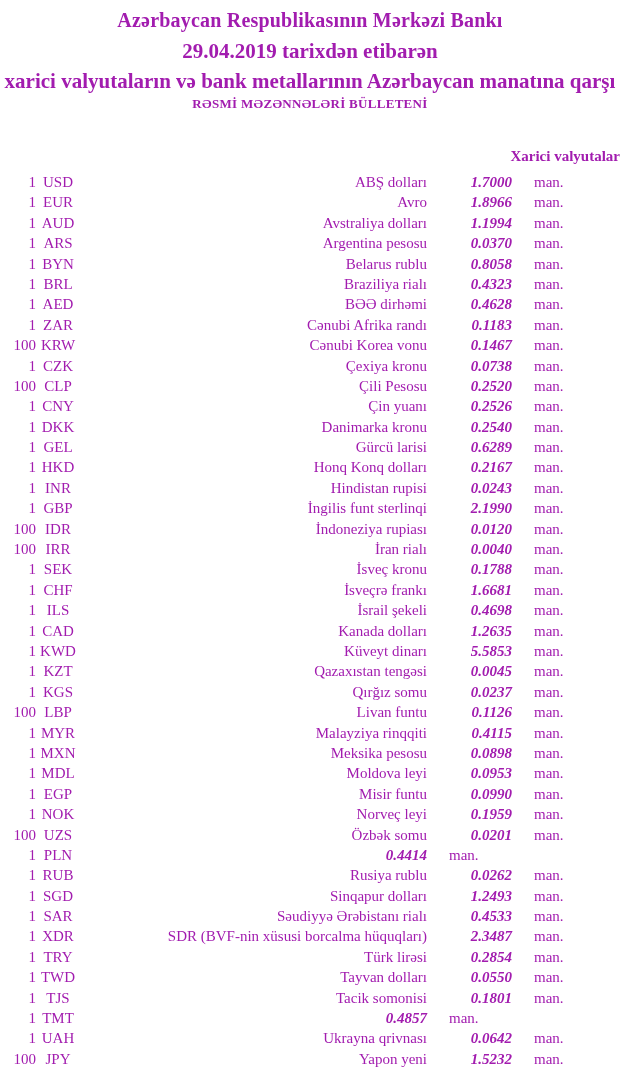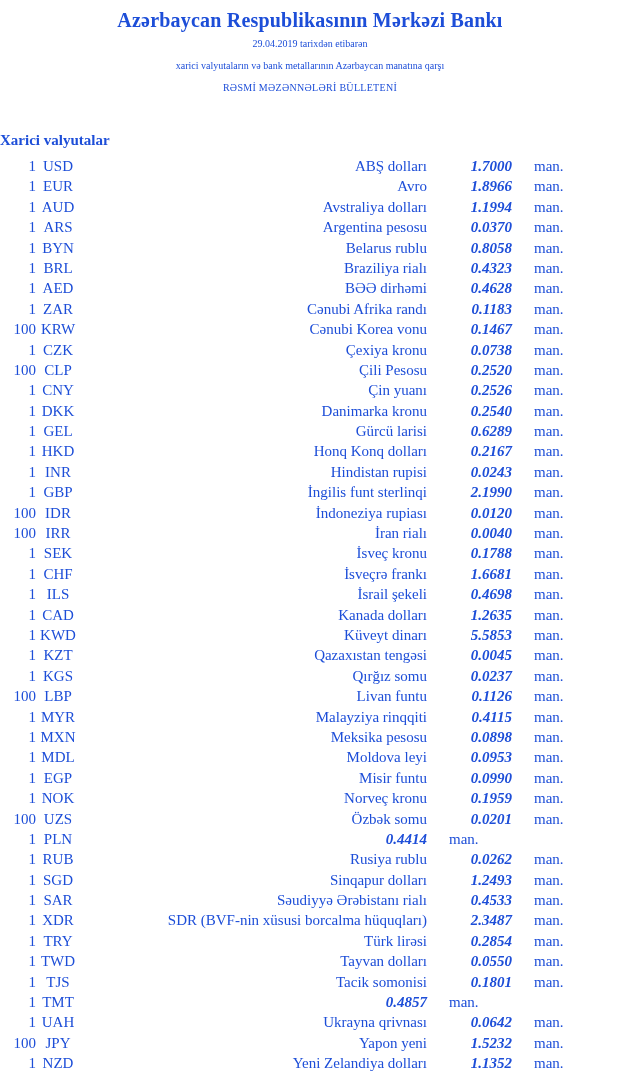--- a/index.html
+++ b/index.html
@@ -5,48 +5,49 @@
   html, body {
     margin: 0;
     padding: 0;
     background: #ffffff;
   }
   .page {
     position: relative;
     width: 620px;
     height: 1073px;
     background: #ffffff;
-    color: #1d4ed8;
+    color: #a21caf;
     font-family: "Liberation Serif", "DejaVu Serif", serif;
     overflow: hidden;
   }
   .hdr {
     padding-top: 7px;
     text-align: center;
   }
   .h1 {
     font-size: 20px;
     font-weight: bold;
     line-height: 26px;
     letter-spacing: 0.2px;
   }
   .h2 {
-    font-size: 10px;
-    font-weight: normal;
+    font-size: 21px;
+    font-weight: bold;
     line-height: 21.5px;
+    margin-top: 8px;
   }
   .h3 {
-    font-size: 10px;
-    font-weight: normal;
+    font-size: 13px;
+    font-weight: bold;
     line-height: 23px;
     letter-spacing: 0.3px;
   }
   .sec {
     margin-top: 31px;
-    text-align: left;
+    text-align: right;
     font-size: 15px;
     font-weight: bold;
     line-height: 20px;
   }
   .tbl {
     margin-top: 6px;
   }
   .row {
     display: grid;
     grid-template-columns: 30px 40px 1fr 85px 40px;
@@ -307,21 +308,21 @@
       <div class="row">
         <span class="qty">1</span>
         <span class="code">EGP</span>
         <span class="name">Misir funtu</span>
         <span class="rate">0.0990</span>
         <span class="unit">man.</span>
       </div>
       <div class="row">
         <span class="qty">1</span>
         <span class="code">NOK</span>
-        <span class="name">Norveç kronu</span>
+        <span class="name">Norveç leyi</span>
         <span class="rate">0.1959</span>
         <span class="unit">man.</span>
       </div>
       <div class="row">
         <span class="qty">100</span>
         <span class="code">UZS</span>
         <span class="name">Özbək somu</span>
         <span class="rate">0.0201</span>
         <span class="unit">man.</span>
       </div>

